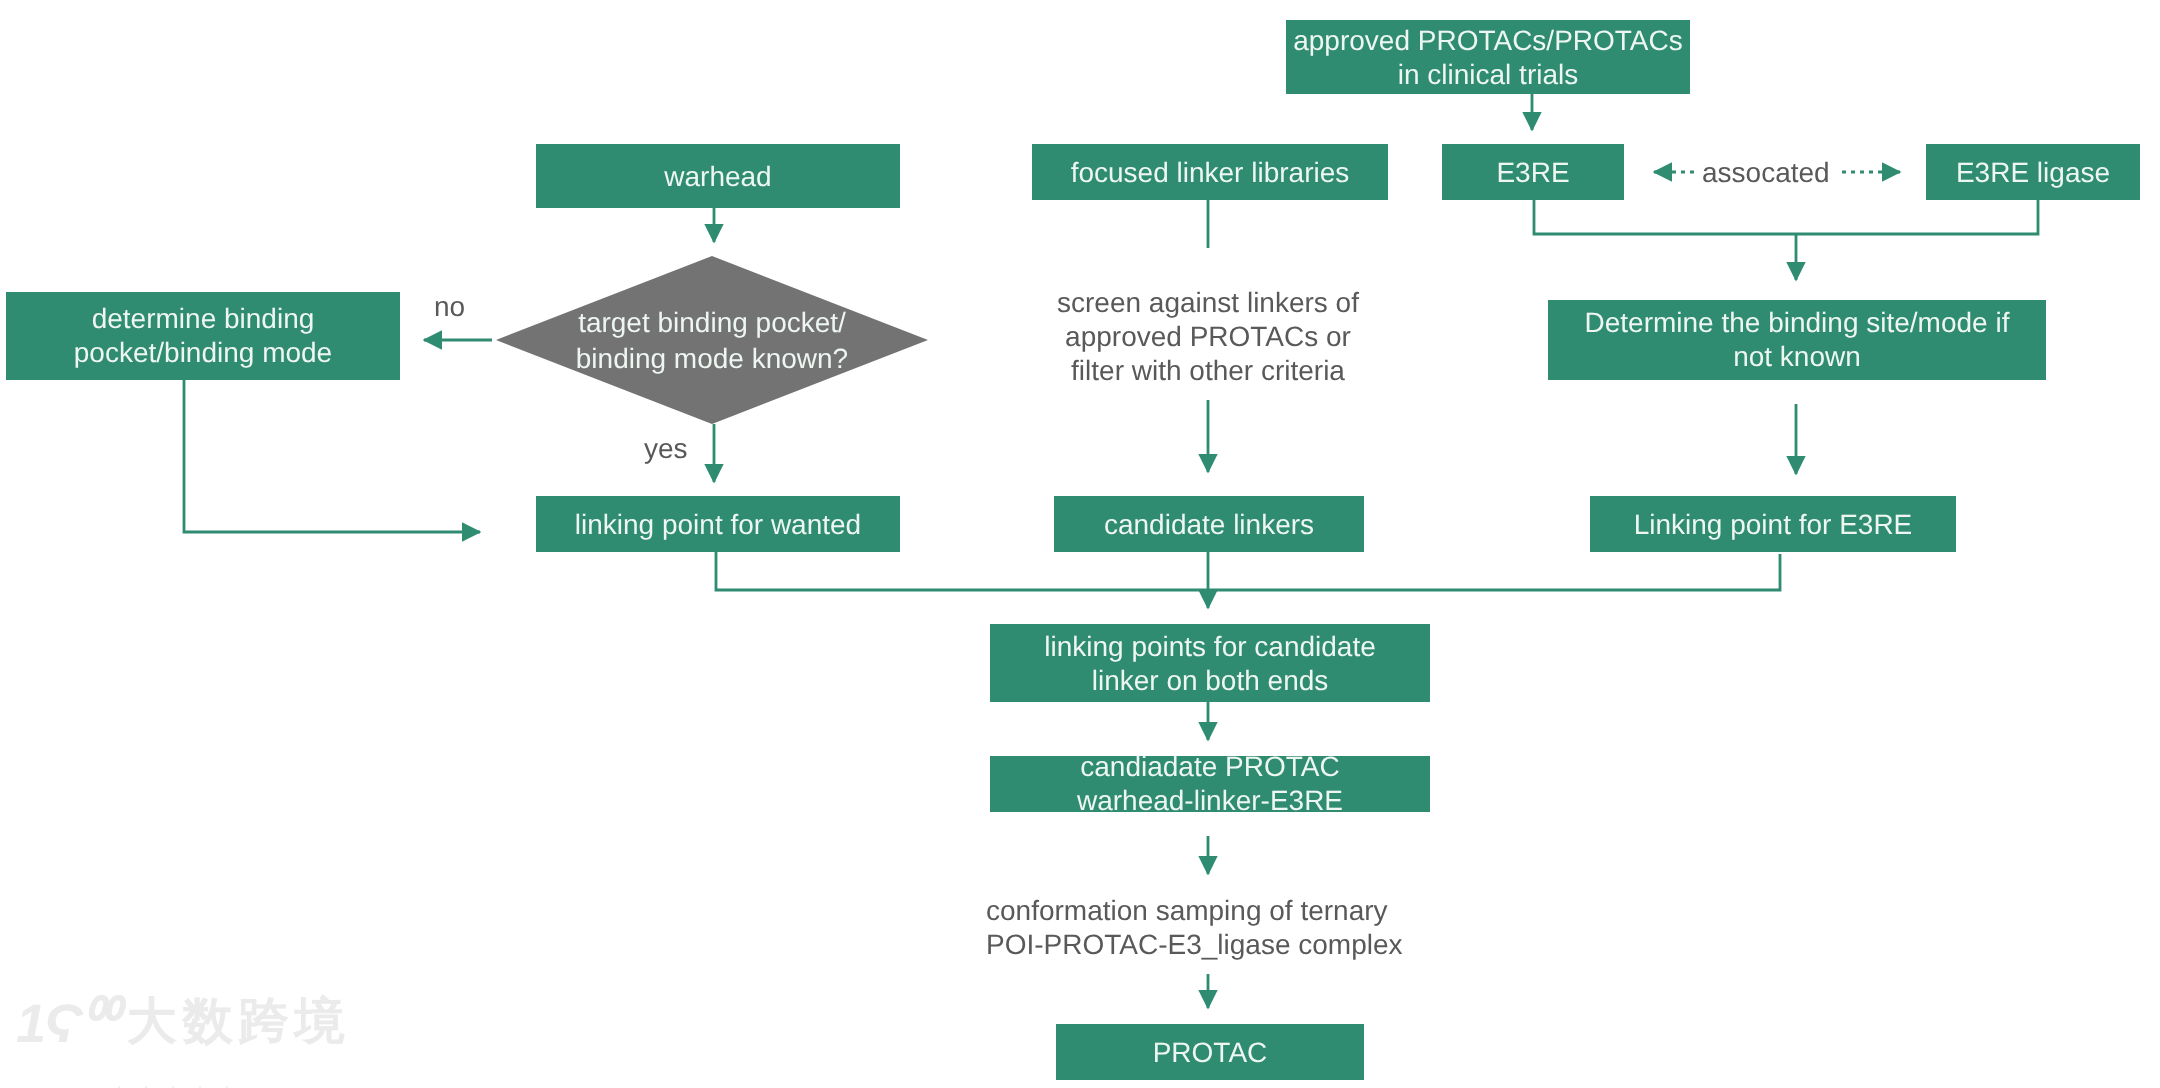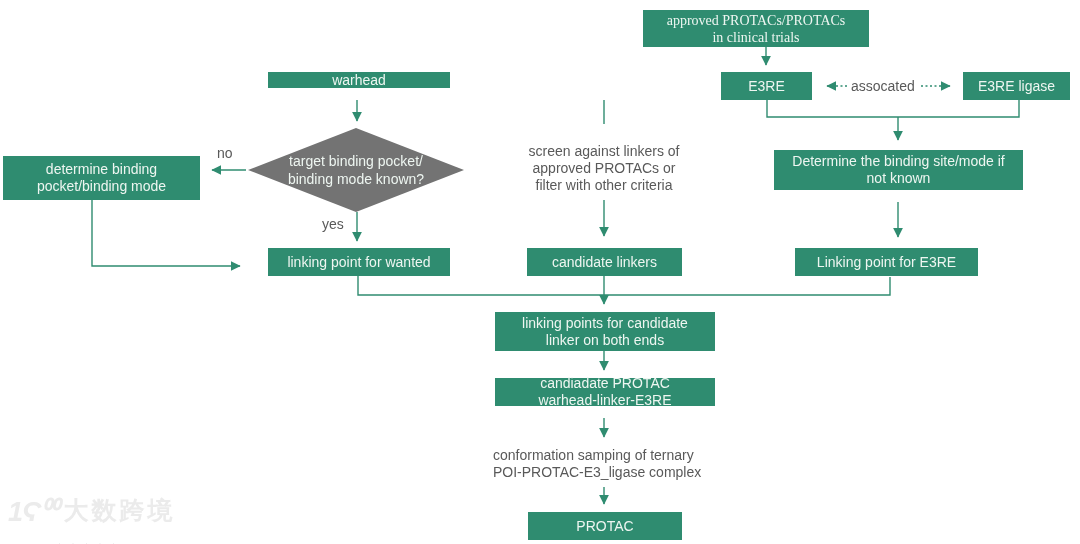--- a/index.html
+++ b/index.html
@@ -57,31 +57,32 @@
       <path d="M898 117 L898 140" marker-end="url(#arr)"></path>
       <path d="M898 202 L898 237" marker-end="url(#arr)"></path>
       <path d="M358 276 L358 295 L890 295 L890 277"></path>
       <path d="M604 276 L604 304" marker-end="url(#arr)"></path>
       <path d="M604 351 L604 370" marker-end="url(#arr)"></path>
       <path d="M604 418 L604 437" marker-end="url(#arr)"></path>
       <path d="M604 487 L604 504" marker-end="url(#arr)"></path>
     </g>
   </svg>
 
-  <div class="node" style="left:643px;top:10px;width:226px;height:37px;font-family:Liberation Serif, serif;">approved PROTACs/PROTACs
+  <div class="node" style="left:643px;top:10px;width:202px;height:37px;">approved PROTACs/PROTACs
 in clinical trials</div>
 
-  <div class="node" style="left:268px;top:72px;width:182px;height:16px;">warhead</div>
+  <div class="node" style="left:268px;top:72px;width:182px;height:32px;">warhead</div>
 
+  <div class="node" style="left:516px;top:72px;width:178px;height:28px;">focused linker libraries</div>
 
   <div class="node" style="left:721px;top:72px;width:91px;height:28px;">E3RE</div>
 
   <div class="node" style="left:963px;top:72px;width:107px;height:28px;">E3RE ligase</div>
 
-  <div class="node" style="left:3px;top:156px;width:197px;height:44px;">determine binding
+  <div class="node" style="left:3px;top:146px;width:197px;height:44px;">determine binding
 pocket/binding mode</div>
 
   <div class="diamond" style="left:248px;top:128px;width:216px;height:84px;">target binding pocket/
 binding mode known?</div>
 
   <div class="node" style="left:774px;top:150px;width:249px;height:40px;">Determine the binding site/mode if
 not known</div>
 
   <div class="node" style="left:268px;top:248px;width:182px;height:28px;">linking point for wanted</div>
 

